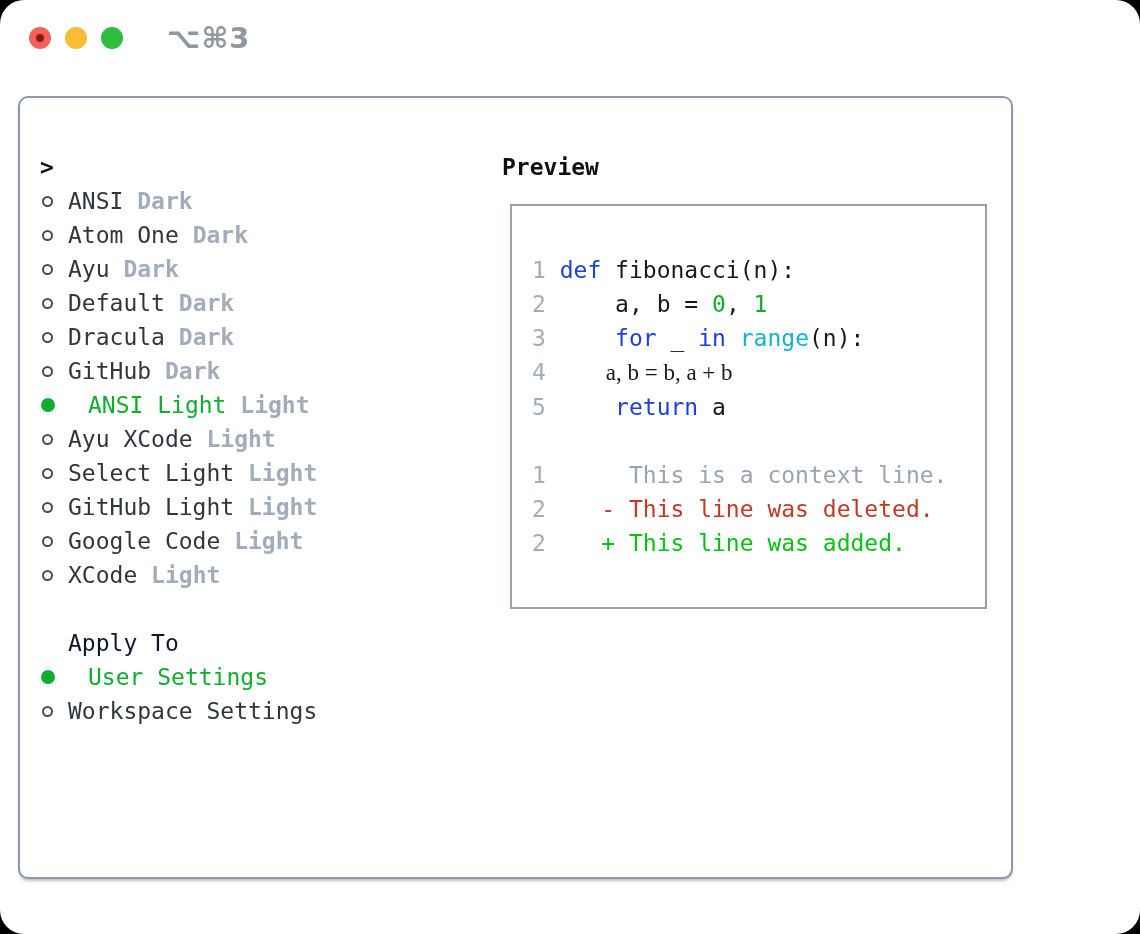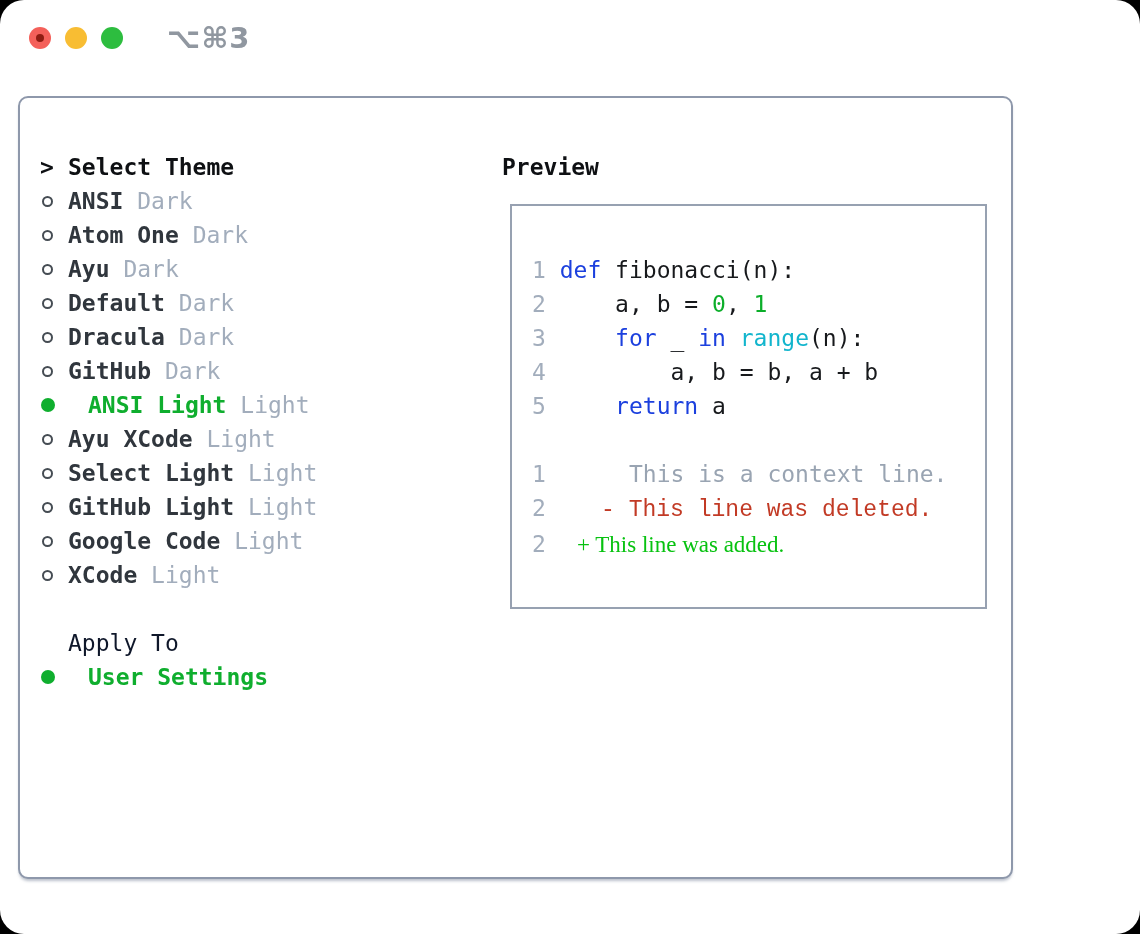--- a/index.html
+++ b/index.html
@@ -30,23 +30,23 @@
 
   
   .left{position:absolute;left:20px;top:52px;width:440px;font-size:23px;line-height:34px;}
   .row{display:flex;height:34px;line-height:34px;white-space:pre;}
   .marker{width:28px;display:flex;align-items:center;flex:none;}
   .cursor{font-weight:bold;color:var(--heading);display:block;}
   .heading{font-weight:bold;color:var(--heading);}
   .heading2{color:#0f172a;}
   .radio{width:11px;height:11px;border:2px solid #454c53;border-radius:50%;margin-left:2px;}
   .radio.on{width:14px;height:14px;border:none;background:var(--green);margin-left:1px;}
-  .opt-name{color:var(--label);font-weight:bold;}
+  .opt-name{color:var(--label);}
   .opt-name.sel{color:var(--green);margin-left:20px;}
-  .opt-tag{color:var(--muted);}
+  .opt-tag{color:var(--muted);font-weight:bold;}
   .spacer{height:34px;}
   .help{width:414px;color:var(--help);line-height:34px;white-space:normal;}
 
   
   .preview-title{position:absolute;left:482px;top:52px;font-size:23px;line-height:34px;}
   .preview-box{position:absolute;left:490px;top:106px;width:477px;height:405px;
                border:2px solid var(--border-inner);background:#fff;padding:47px 0 0 20px;}
   .pline{white-space:pre;min-height:34px;line-height:34px;font-size:23px;}
   .lnum{color:var(--lnum);}
 </style>
@@ -62,21 +62,20 @@
     <span class="dot yellow" style="background: rgb(248, 189, 51);"></span>
     <span class="dot green" style="background: rgb(45, 189, 63);"></span>
     <span class="shortcut" style="color: rgb(144, 151, 160);">⌥⌘3</span>
   </div>
 
   <div class="dialog">
 
     <div class="left">
       <div class="row">
         <span class="marker"><span class="cursor">&gt;</span></span>
-        <span class="heading">Select Theme</span>
       </div>
 
       <div id="theme-list">
           <div class="row"><span class="marker"><span class="radio"></span></span><span class="opt-name">ANSI</span><span class="opt-tag"> Dark</span></div>
           <div class="row"><span class="marker"><span class="radio"></span></span><span class="opt-name">Atom One</span><span class="opt-tag"> Dark</span></div>
           <div class="row"><span class="marker"><span class="radio"></span></span><span class="opt-name">Ayu</span><span class="opt-tag"> Dark</span></div>
           <div class="row"><span class="marker"><span class="radio"></span></span><span class="opt-name">Default</span><span class="opt-tag"> Dark</span></div>
           <div class="row"><span class="marker"><span class="radio"></span></span><span class="opt-name">Dracula</span><span class="opt-tag"> Dark</span></div>
           <div class="row"><span class="marker"><span class="radio"></span></span><span class="opt-name">GitHub</span><span class="opt-tag"> Dark</span></div>
           <div class="row"><span class="marker"><span class="radio on"></span></span><span class="opt-name sel">ANSI Light</span><span class="opt-tag"> Light</span></div>
@@ -89,36 +88,37 @@
 
       <div class="spacer"></div>
 
       <div class="row">
         <span class="marker"></span>
         <span class="heading2">Apply To</span>
       </div>
 
       <div id="apply-list">
           <div class="row"><span class="marker"><span class="radio on"></span></span><span class="opt-name sel">User Settings</span></div>
+          <div class="row"><span class="marker"><span class="radio"></span></span><span class="opt-name">Workspace Settings</span></div>
         </div>
 
       <div class="spacer"></div>
 
     </div>
 
     <div class="preview-title heading">Preview</div>
 
     <div class="preview-box">
       <div id="preview-lines">
           <div class="pline"><span class="lnum">1 </span><span style="color: rgb(28, 64, 222);">def</span><span style="color: rgb(23, 25, 28); margin-top: 30px;"> fibonacci(n):</span></div>
           <div class="pline"><span class="lnum">2 </span><span style="color: rgb(23, 25, 28);">    a, b = </span><span style="color: rgb(12, 174, 42);">0</span><span style="color: rgb(23, 25, 28);">, </span><span style="color: rgb(12, 174, 42);">1</span></div>
           <div class="pline"><span class="lnum">3 </span><span style="color: rgb(23, 25, 28);">    </span><span style="color: rgb(28, 64, 222);">for</span><span style="color: rgb(23, 25, 28);"> _ </span><span style="color: rgb(28, 64, 222);">in</span><span style="color: rgb(23, 25, 28);"> </span><span style="color: rgb(18, 181, 205);">range</span><span style="color: rgb(23, 25, 28);">(n):</span></div>
-          <div class="pline"><span class="lnum">4 </span><span style="color: rgb(23, 25, 28);">        a, b = b, a + b</span></div>
+          <div class="pline"><span class="lnum">4 </span><span style="color: rgb(23, 25, 28); font-family: Liberation Serif, serif;">        a, b = b, a + b</span></div>
           <div class="pline"><span class="lnum">5 </span><span style="color: rgb(23, 25, 28);">    </span><span style="color: rgb(28, 64, 222);">return</span><span style="color: rgb(23, 25, 28);"> a</span></div>
           <div class="pline"><span class="lnum"></span></div>
           <div class="pline"><span class="lnum">1 </span><span style="color: rgb(153, 164, 178);">     This is a context line.</span></div>
-          <div class="pline"><span class="lnum">2 </span><span style="color: rgb(194, 58, 37); font-family: Liberation Mono, monospace;">   - This line was deleted.</span></div>
-          <div class="pline"><span class="lnum">2 </span><span style="color: rgb(7, 194, 16); font-family: Liberation Serif, serif;">   + This line was added.</span></div>
+          <div class="pline"><span class="lnum">2 </span><span style="color: rgb(194, 58, 37);">   - This line was deleted.</span></div>
+          <div class="pline"><span class="lnum">2 </span><span style="color: rgb(7, 194, 16);">   + This line was added.</span></div>
         </div>
     </div>
 
   </div>
 </div>
 
 </body></html>

